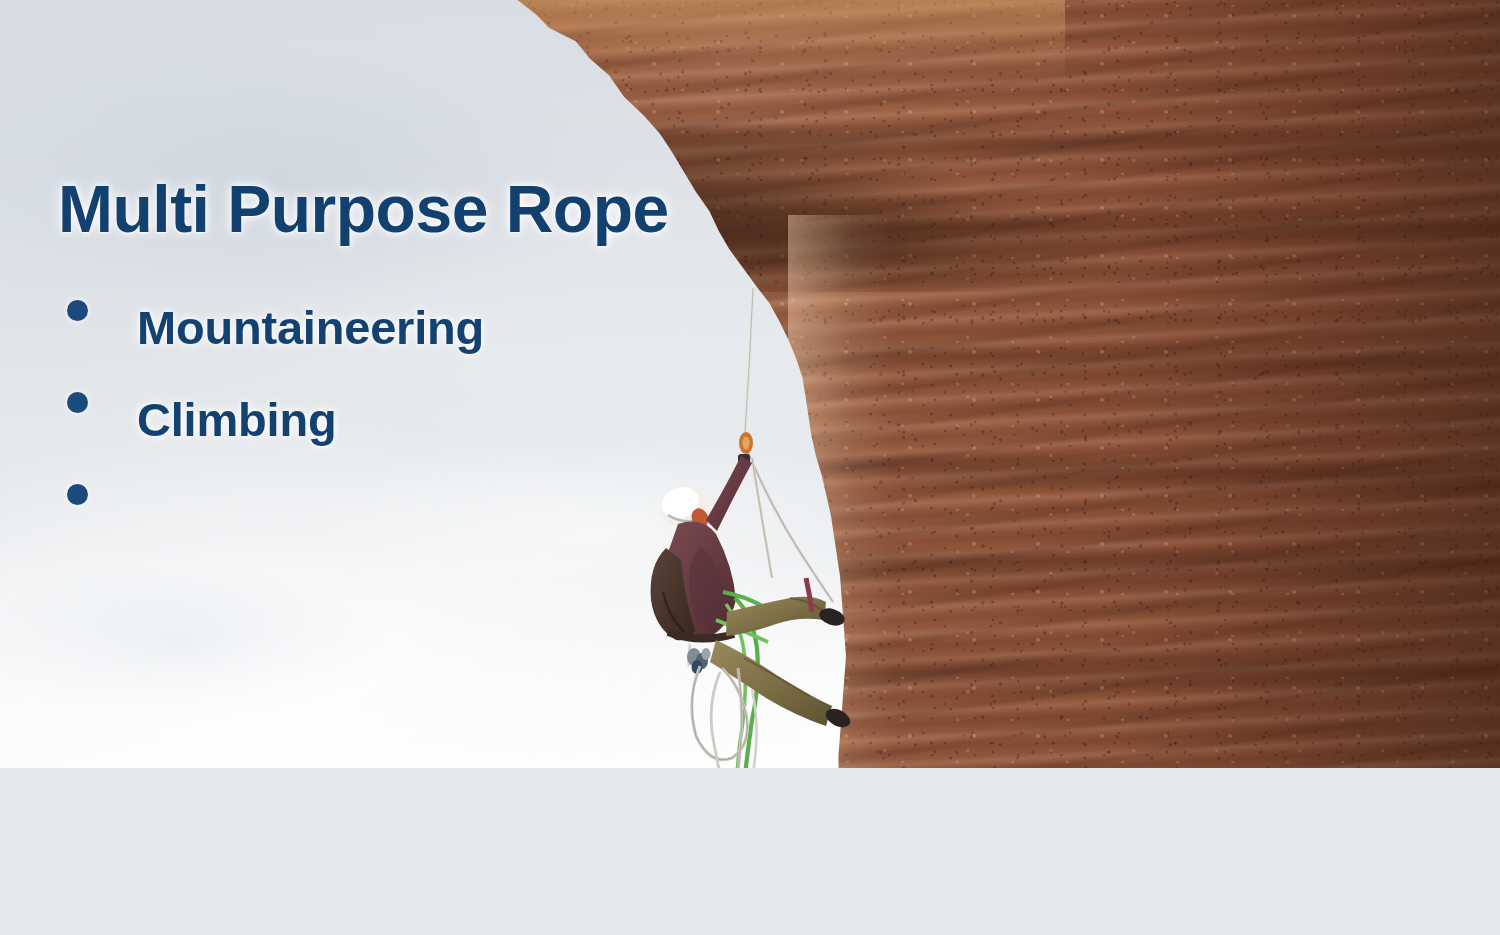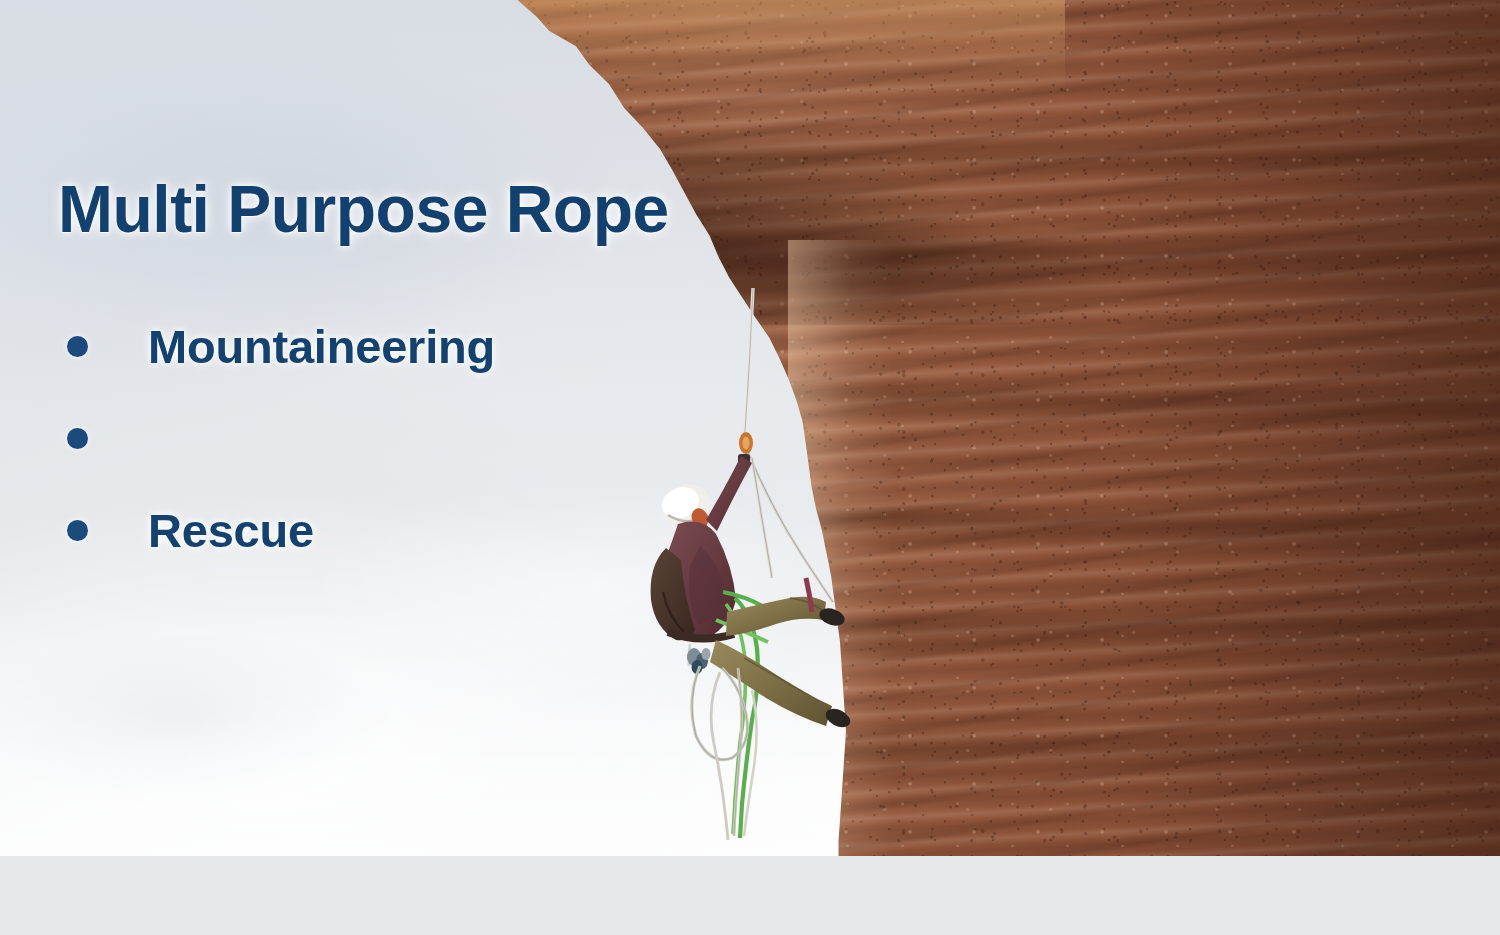--- a/index.html
+++ b/index.html
@@ -2,21 +2,21 @@
 <html><head>
 <meta charset="utf-8">
 <style>
   * { margin:0; padding:0; box-sizing:border-box; }
   html, body {
     width:1500px; height:935px;
     font-family:"Liberation Sans", sans-serif;
     overflow:hidden; background:#e6e9ec;
   }
   #stage {
-    position:relative; width:1500px; height:856px; overflow:hidden;
+    position:relative; width:1500px; height:768px; overflow:hidden;
   }
 
   
   .sky {
     position:absolute; inset:0;
     background:
       radial-gradient(ellipse 900px 420px at 18% 88%, rgba(255,255,255,.95) 0%, rgba(255,255,255,0) 62%),
       radial-gradient(ellipse 700px 300px at 62% 95%, rgba(255,255,255,.85) 0%, rgba(255,255,255,0) 65%),
       radial-gradient(ellipse 620px 360px at 5% 22%, rgba(219,224,231,.9) 0%, rgba(219,224,231,0) 70%),
       radial-gradient(ellipse 520px 260px at 42% 45%, rgba(231,235,239,.8) 0%, rgba(231,235,239,0) 70%),
@@ -167,21 +167,21 @@
     position:absolute; left:58px; top:171px;
     font-size:66px; font-weight:bold; letter-spacing:-.5px;
     color:#12406f; white-space:nowrap;
     text-shadow:
       0 0 7px rgba(255,255,255,.95),
       0 0 14px rgba(255,255,255,.85),
       0 1px 0 rgba(255,255,255,.6);
   }
   .bullets { position:absolute; left:58px; top:300px; }
   .bullet-row {
-    position:relative; height:92px; display:flex; align-items:center;gap:11px;
+    position:relative; height:92px; display:flex; align-items:flex-start;
   }
   .dot {
     width:21px; height:21px; border-radius:50%;
     background:#1b4a7d; margin-left:9px; flex:0 0 auto;
     box-shadow:0 0 6px rgba(255,255,255,.9);
   }
   .bullet-label {
     margin-left:49px; font-size:47px; font-weight:bold;
     color:#134170; white-space:nowrap; letter-spacing:-.2px;
     text-shadow:0 0 6px rgba(255,255,255,.95), 0 0 12px rgba(255,255,255,.8);
@@ -311,21 +311,21 @@
 
   <div class="copy">
     <div class="title">Multi Purpose Rope</div>
     <div class="bullets">
       <div class="bullet-row">
         <span class="dot"></span>
         <span class="bullet-label">Mountaineering</span>
       </div>
       <div class="bullet-row">
         <span class="dot"></span>
+        <span class="bullet-label">Climbing</span>
       </div>
       <div class="bullet-row">
         <span class="dot"></span>
-        <span class="bullet-label">Rescue</span>
       </div>
     </div>
   </div>
 
 </div>
 
 </body></html>

